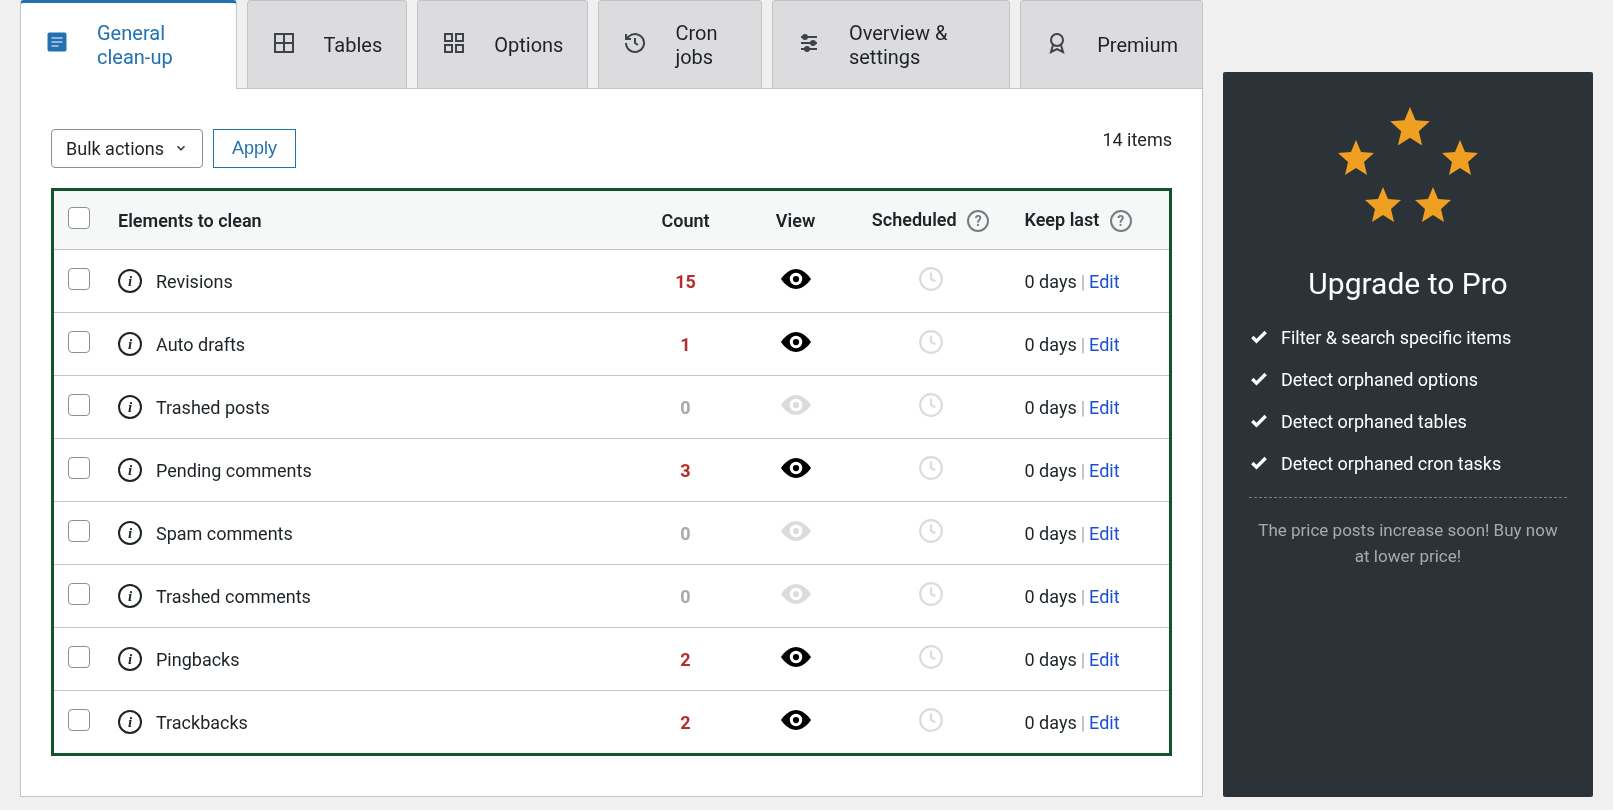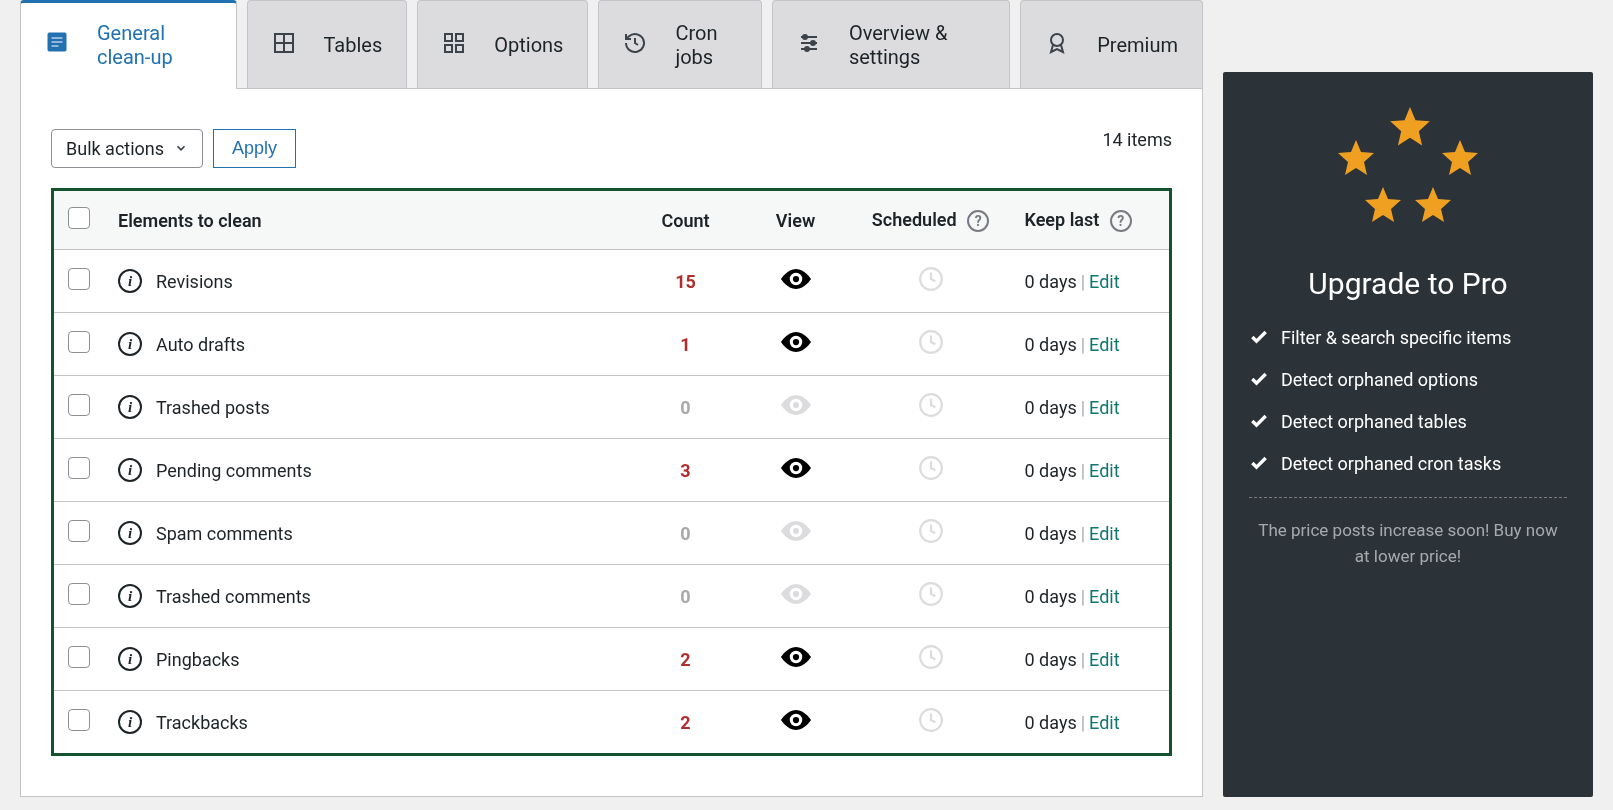--- a/index.html
+++ b/index.html
@@ -106,21 +106,21 @@
 .count-red { color: #b32d2e; }
 .count-gray { color: #a7aaad; }
 .eye { display:inline-flex; cursor:pointer; }
 .eye.disabled { cursor: default; }
 .eye svg { width: 30px; height: 20px; }
 .eye.active svg { fill: #000; }
 .eye.disabled svg { fill: #dcdcde; }
 .clock { display:inline-flex; }
 .clock svg { width: 26px; height: 26px; stroke: #dcdcde; fill: none; stroke-width: 2; }
 .keep-cell { color: #1d2327; }
-.edit-link { color: #0f766e; cursor: pointer; margin-top: 44px; }
+.edit-link { color: #1d4ed8; cursor: pointer; margin-top: 44px; }
 .sep { color: #a7aaad; margin: 0 4px; }
 
 
 .sidebar {
   width: 370px;
   background: #2c3338;
   color: #fff;
   padding: 30px 26px;
   margin-top: 72px;
   border-radius: 2px;

